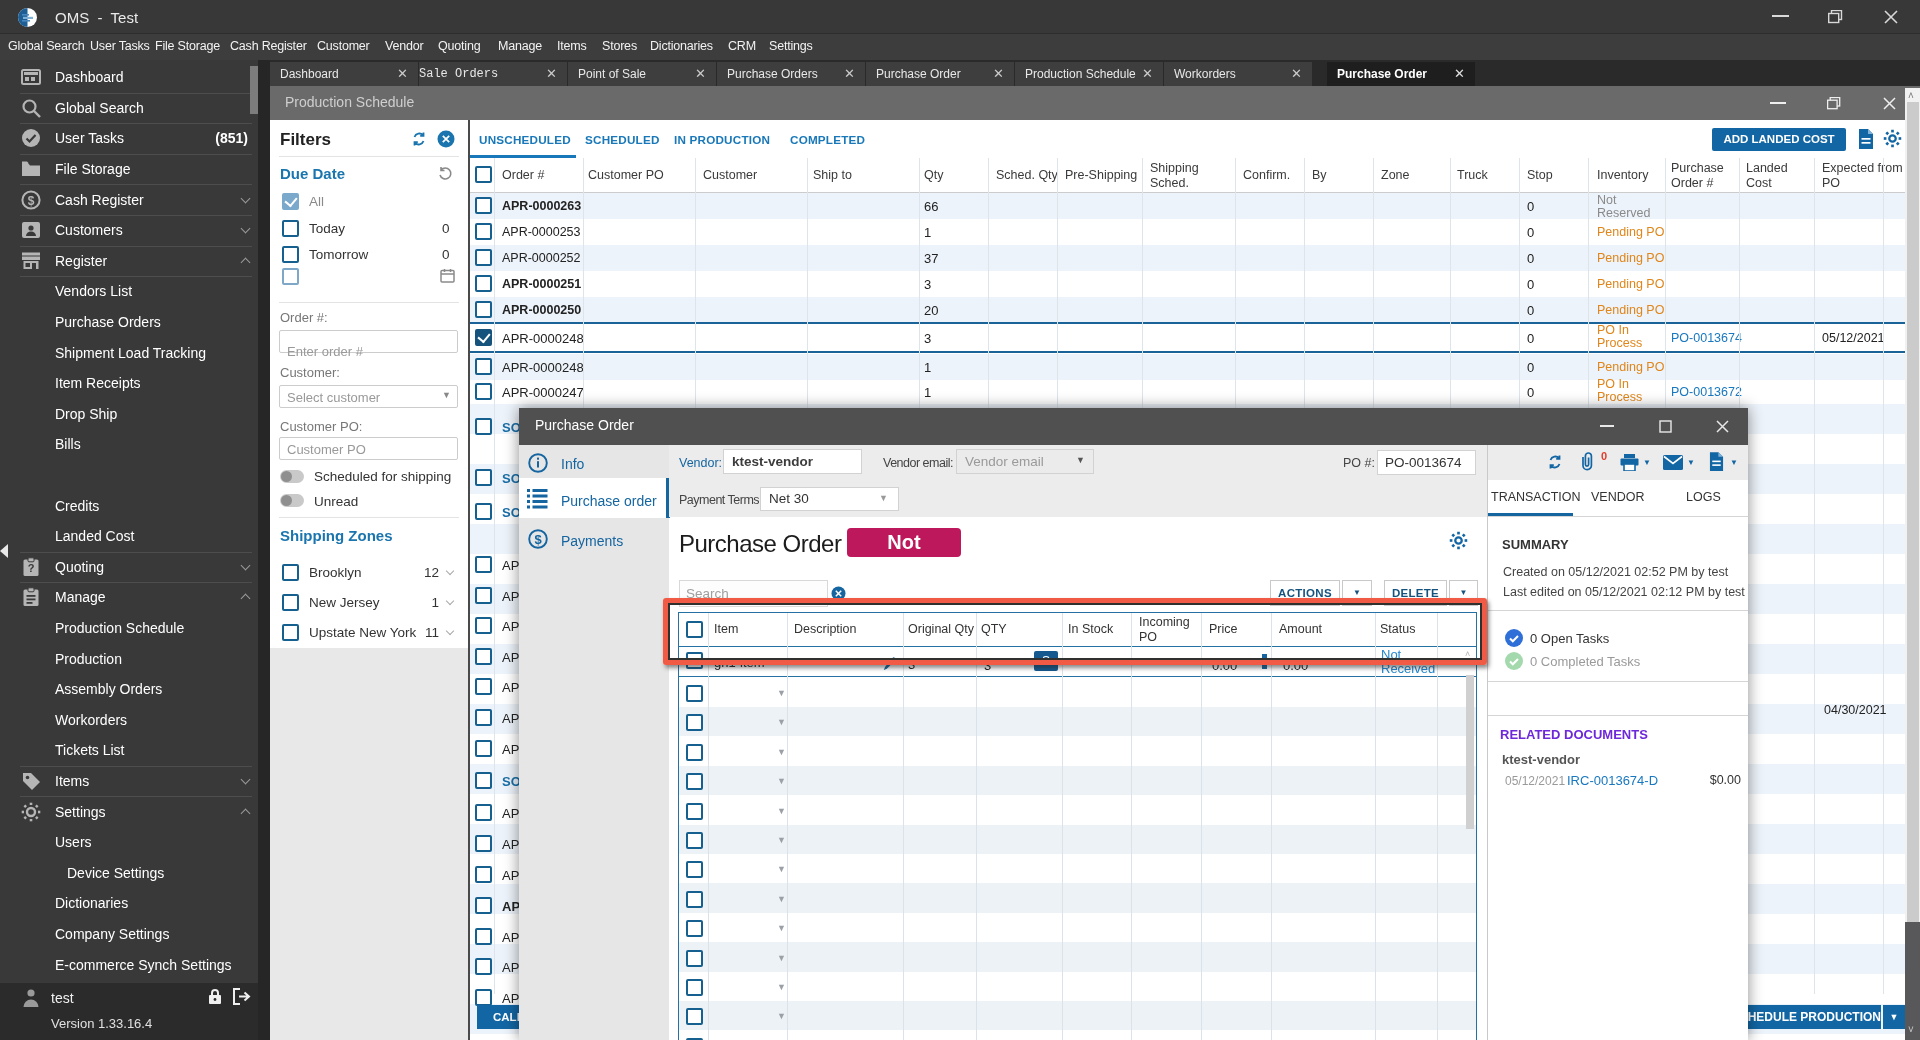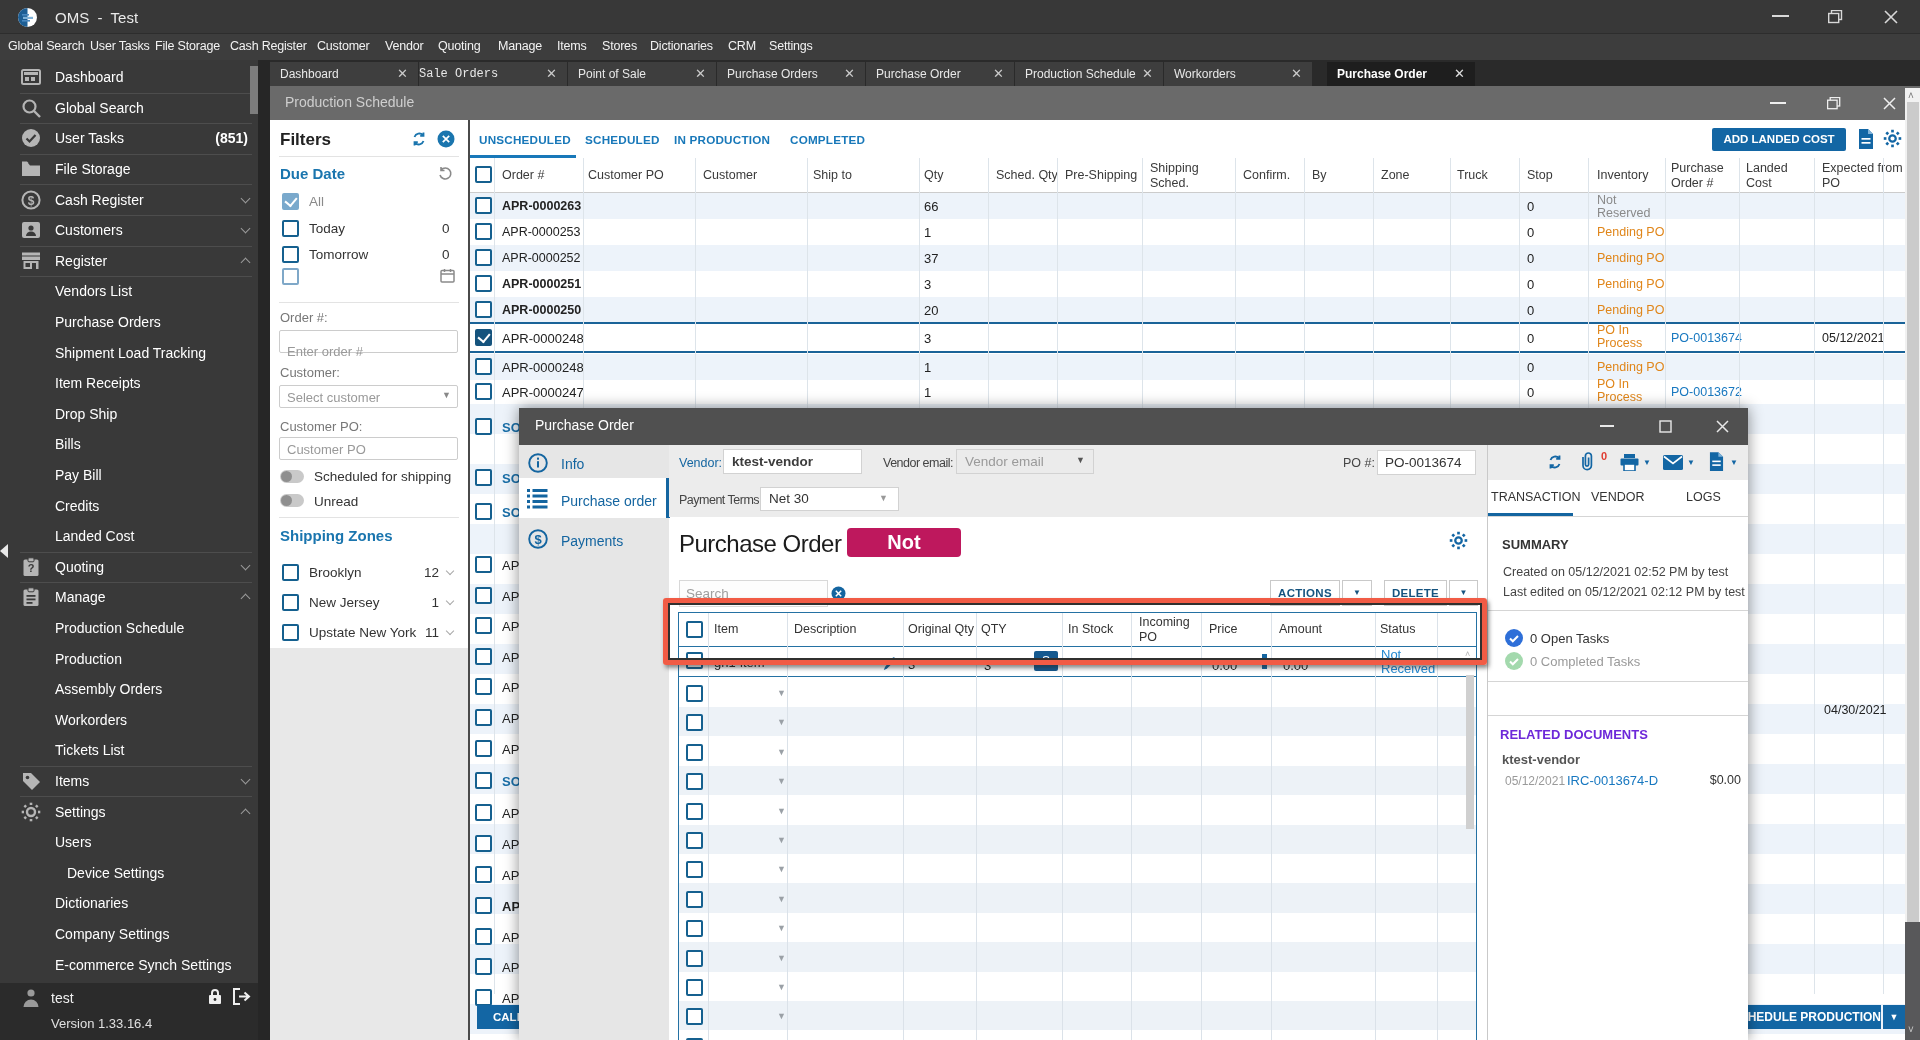--- a/index.html
+++ b/index.html
@@ -131,23 +131,20 @@
       <span style="position:absolute;left:55px;top:50%;transform:translateY(-50%);color:#fff;font-size:14px;">Shipment Load Tracking</span>
     </div>
     <div style="position:absolute;left:0;top:338.6px;width:262px;height:30.6px;">
       <span style="position:absolute;left:55px;top:50%;transform:translateY(-50%);color:#fff;font-size:14px;">Drop Ship</span>
     </div>
     <div style="position:absolute;left:0;top:308px;width:262px;height:30.6px;">
       <span style="position:absolute;left:55px;top:50%;transform:translateY(-50%);color:#fff;font-size:14px;">Item Receipts</span>
     </div>
     <div style="position:absolute;left:0;top:369.20000000000005px;width:262px;height:30.6px;">
       <span style="position:absolute;left:55px;top:50%;transform:translateY(-50%);color:#fff;font-size:14px;">Bills</span>
-    </div>
-    <div style="position:absolute;left:0;top:399.80000000000007px;width:262px;height:30.6px;">
-      <span style="position:absolute;left:55px;top:50%;transform:translateY(-50%);color:#fff;font-size:14px;">Pay Bill</span>
     </div>
     <div style="position:absolute;left:0;top:430.4000000000001px;width:262px;height:30.6px;">
       <span style="position:absolute;left:55px;top:50%;transform:translateY(-50%);color:#fff;font-size:14px;">Credits</span>
     </div>
     <div style="position:absolute;left:0;top:461.0000000000001px;width:262px;height:30.6px;">
       <span style="position:absolute;left:55px;top:50%;transform:translateY(-50%);color:#fff;font-size:14px;">Landed Cost</span>
     </div>
     <div style="position:absolute;left:20px;top:491.60000000000014px;width:232px;height:1px;background:#4d4d4d;"></div>
     <div style="position:absolute;left:0;top:491.60000000000014px;width:262px;height:30.6px;">
       <svg width="20" height="20" viewBox="0 0 20 20" style="position:absolute;left:21px;top:50%;margin-top:-10px;">

